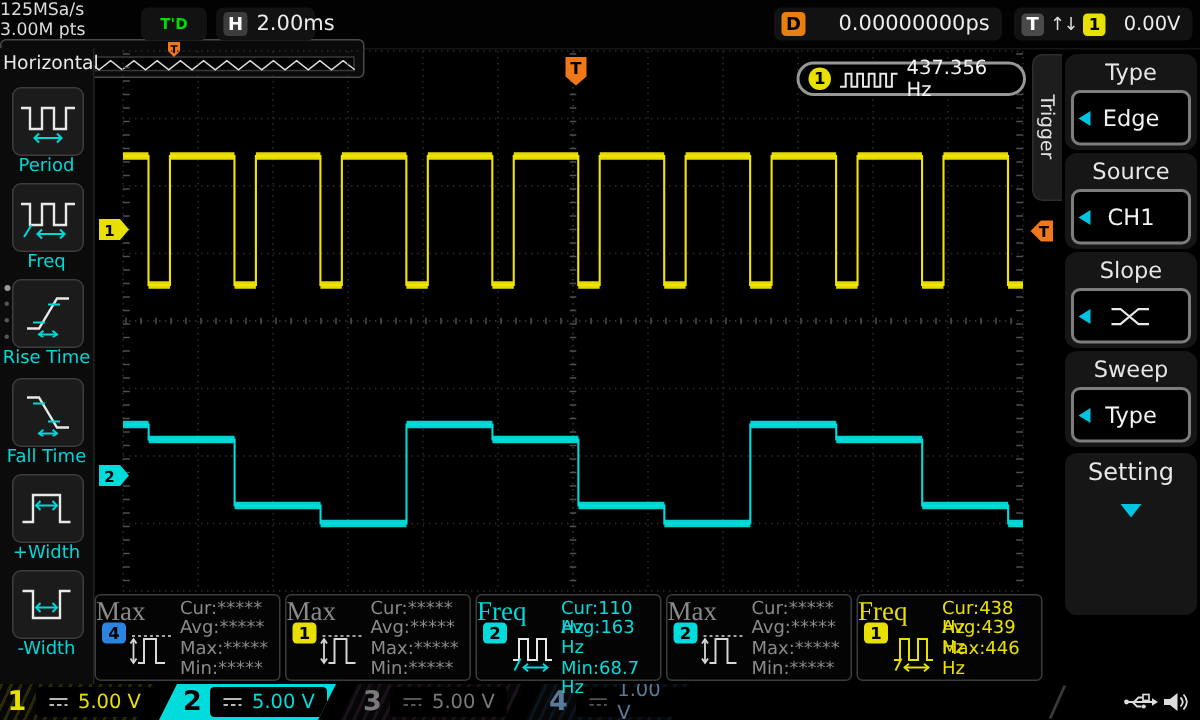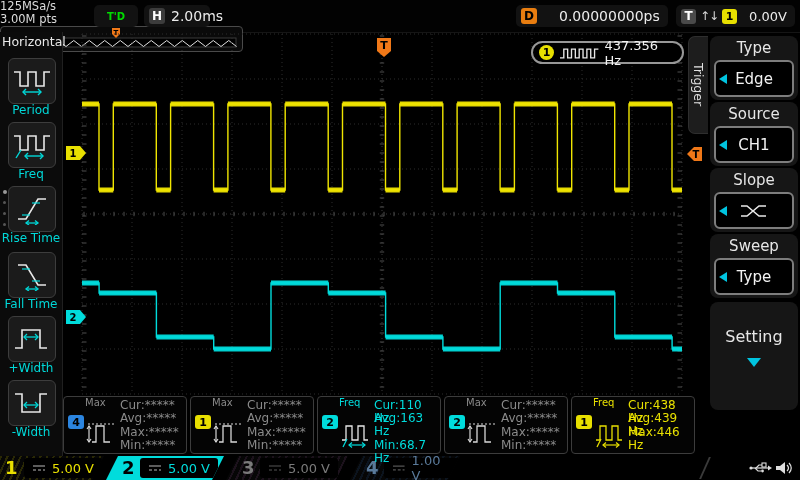--- a/index.html
+++ b/index.html
@@ -45,21 +45,21 @@
   
   .rm-sec{position:absolute;left:710px;width:88px;background:#161616;border-radius:8px;}
   .rm-title{text-align:center;color:#e6e6e6;font-size:15px;padding-top:3px;}
   .rm-btn{position:absolute;left:4px;top:24px;width:80px;height:37px;background:#000;border:2px solid #7d7d7d;border-radius:6px;
     display:flex;align-items:center;justify-content:center;color:#f2f2f2;font-size:15px;box-sizing:border-box;}
   .tri-left{position:absolute;left:3px;top:50%;margin-top:-5px;width:0;height:0;
     border-top:5px solid transparent;border-bottom:5px solid transparent;border-right:8px solid #00c4e0;}
   .tri-down{width:0;height:0;border-left:7px solid transparent;border-right:7px solid transparent;border-top:9px solid #00c4e0;margin:12px auto 0;}
   
   .mp{position:absolute;top:396px;width:124px;height:58px;background:#040404;border:1px solid #3c3c3c;border-radius:4px;box-sizing:border-box;}
-  .mp-label{position:absolute;left:21px;top:0px;font-size:10px;}
+  .mp-label{position:absolute;left:0;top:0px;font-size:18px;font-family:Liberation Serif, serif;}
   .mp-badge{position:absolute;left:4px;top:18px;width:16px;height:14px;border-radius:3px;color:#000;font-size:11px;font-weight:bold;
     display:flex;align-items:center;justify-content:center;}
   .mp-icon{position:absolute;left:21px;top:22px;}
   .mp-row{position:absolute;left:56px;font-size:12px;line-height:13px;}
   
   #chbar{position:absolute;left:0;top:456px;width:800px;height:24px;background:#000;}
   .ch{position:absolute;top:0;height:24px;}
   .ch-num{position:absolute;top:1px;font-size:18px;font-weight:bold;}
   .ch-box{position:absolute;top:2px;height:20px;border-radius:3px;background:#000;display:flex;align-items:center;gap:6px;
     padding:0 8px;font-size:13px;box-sizing:border-box;}
@@ -487,21 +487,21 @@
       </div>
     </div>
     <div class="rm-sec" style="top: 234px; height: 64px;">
       <div class="rm-title">Sweep</div>
       <div class="rm-btn">
         <div class="tri-left"></div>
         <span>Type</span>
       </div>
     </div>
     <div class="rm-sec" style="top: 302px; height: 108px;">
-      <div class="rm-title" style="margin-top: 22px; font-size: 16px;">Setting</div>
+      <div class="rm-title" style="font-size: 16px;">Setting</div>
       <div class="tri-down"></div>
     </div>
     <div class="mp" style="left: 63px;">
       <div class="mp-label" style="color: rgb(138, 138, 138);">Max</div>
       <div class="mp-badge" style="background: rgb(43, 133, 224);">4</div>
       <div class="mp-icon"><svg width="32" height="30" viewBox="0 0 32 30">
           <polyline points="3,5 29,5" fill="none" stroke="#d8d8d8" stroke-width="1" stroke-dasharray="2,2"></polyline>
           <polyline points="7,23 11,23 11,7 19,7 19,23 25,23" fill="none" stroke="#d8d8d8" stroke-width="1.3"></polyline>
           <polyline points="4,7 4,23" fill="none" stroke="#d8d8d8" stroke-width="1.2"></polyline>
           <polyline points="2,10 4,7 6,10" fill="none" stroke="#d8d8d8" stroke-width="1.2"></polyline>

